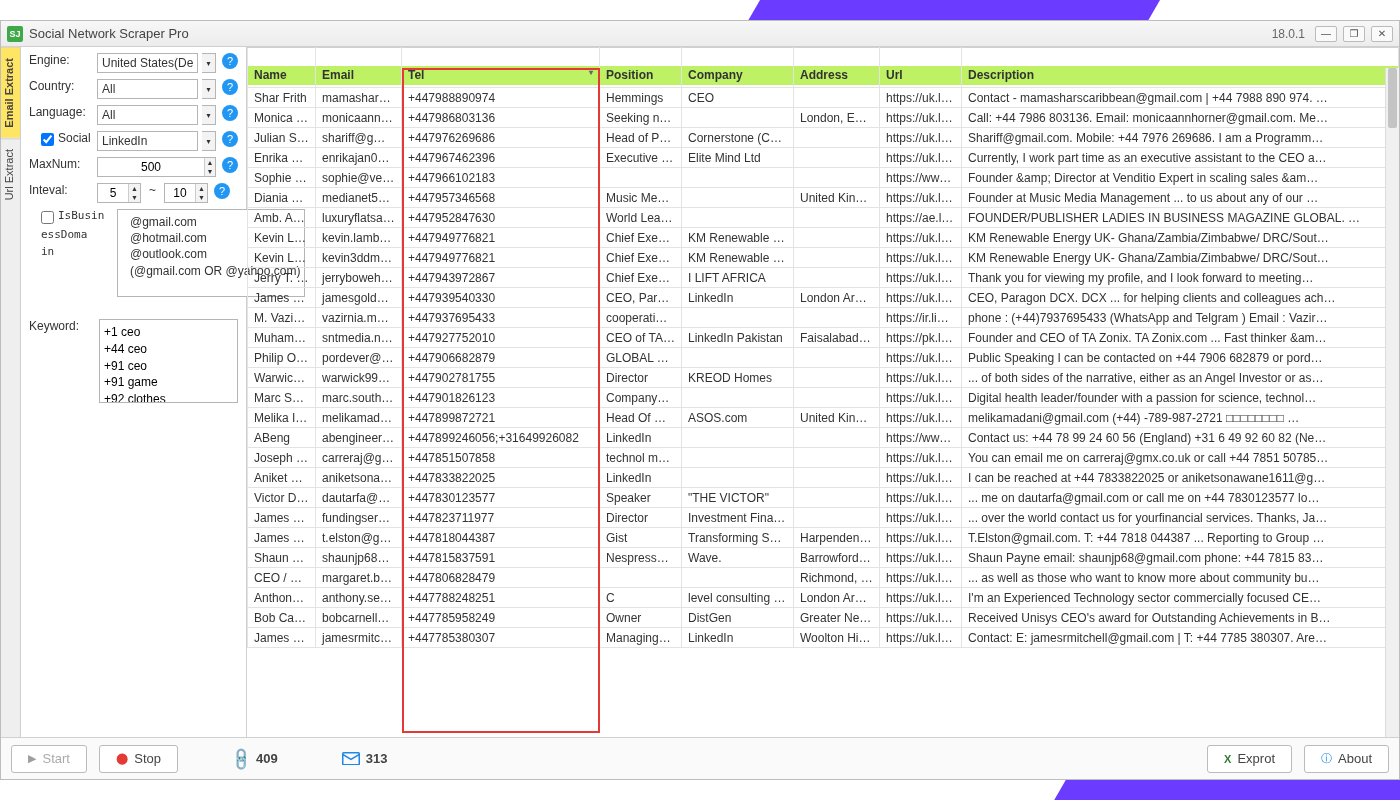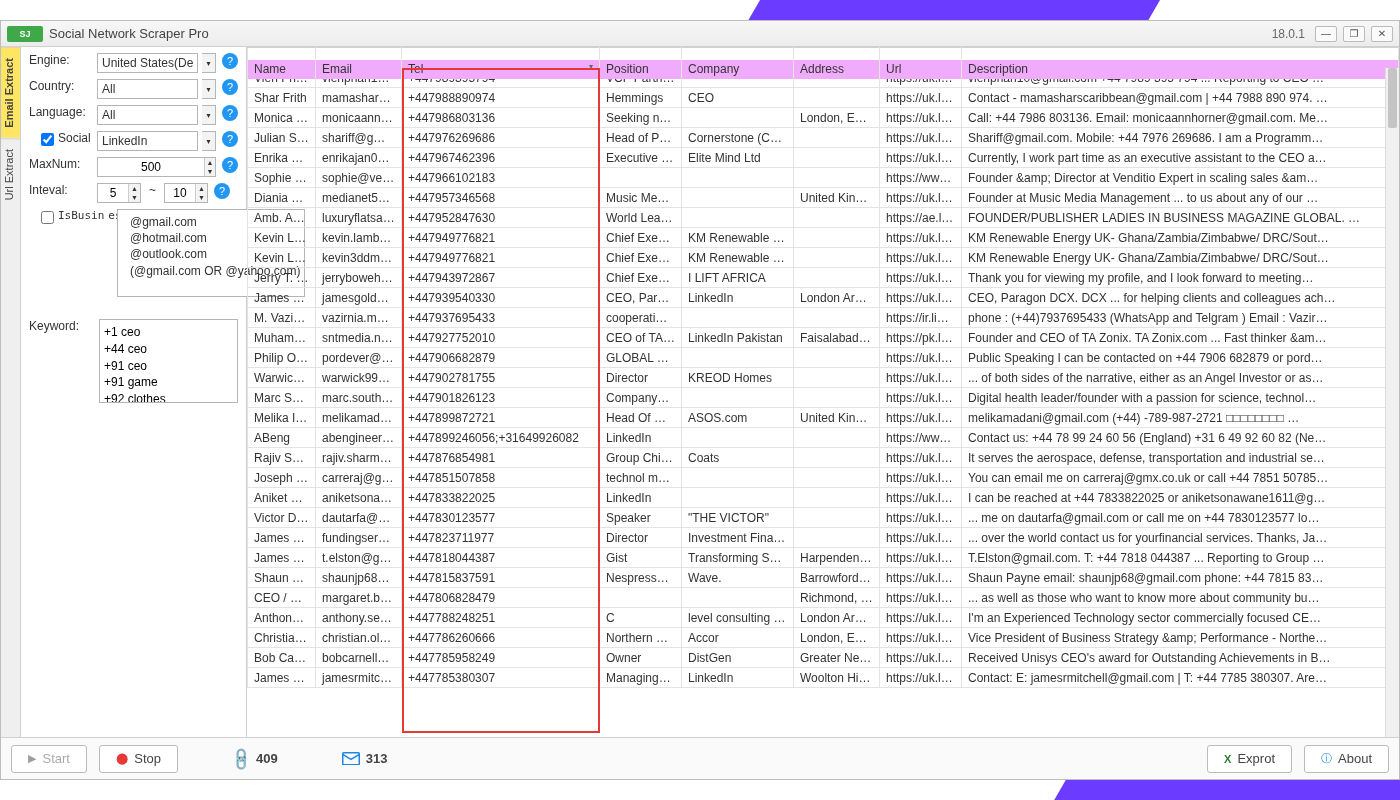--- a/index.html
+++ b/index.html
@@ -44,21 +44,21 @@
     height: 26px;
     background: linear-gradient(#f7f7f7,#ececec);
     border-bottom: 1px solid #d0d0d0;
     display: flex;
     align-items: center;
     padding: 0 6px;
     font-size: 13px;
     color: #444;
   }
   .titlebar .app-icon {
-    width: 36px; height: 16px;
+    width: 16px; height: 16px;
     background: #3fa94a;
     border-radius: 2px;
     margin-right: 6px;
     display:flex;align-items:center;justify-content:center;
     color:#fff;font-size:9px;font-weight:bold;
   }
   .titlebar .spacer { flex: 1; }
   .titlebar .ver { color:#666; margin-right:10px; font-size:12px;}
   .win-controls { display:flex; gap:6px; }
   .win-btn {
@@ -135,21 +135,21 @@
   
   .main { flex:1; display:flex; flex-direction:column; min-width:0;}
   .grid-wrap { flex:1; overflow:hidden; position:relative;}
   table { border-collapse:collapse; width:100%; table-layout:fixed;}
   th, td {
     border:1px solid #e3e3e3; padding:2px 6px; height:20px;
     text-align:left; overflow:hidden; white-space:nowrap; text-overflow:ellipsis;
     font-size:12px;
   }
   th {
-    background:#f0abfc; font-weight:400; color:#333; position:sticky;top:12px;
+    background:#bef264; font-weight:700; color:#333; position:sticky;top:18px;
     border-top:1px solid #d0d0d0;
   }
   th .sort { float:right; font-size:8px; color:#666;}
   .col-name{width:68px;}
   .col-email{width:86px;}
   .col-tel{width:198px;}
   .col-pos{width:82px;}
   .col-comp{width:112px;}
   .col-addr{width:86px;}
   .col-url{width:82px;}
@@ -262,21 +262,21 @@
         <div class="spin">
           <input style="width: 30px;" value="10">
           <div class="arrows">
               <span>▲</span>
               <span>▼</span>
             </div>
         </div>
         <div class="help">?</div>
       </div>
       <div style="display:flex;gap:4px;align-items:flex-start;">
-        <div class="checkbox" style="flex-direction:row;align-items:flex-start;width:64px;text-align:center;font-family:monospace;font-size:11px;">
+        <div class="checkbox" style="flex-direction:column;align-items:flex-start;width:64px;text-align:center;font-family:monospace;font-size:11px;">
           <div style="display:flex;gap:4px;">
               <input type="checkbox" style="">
               <span>IsBusin</span>
             </div>
           <span>essDoma</span>
           <span>in</span>
         </div>
         <div class="textarea domain-area" style="flex:1;white-space:pre;">@gmail.com
 @hotmail.com
 @outlook.com
@@ -504,30 +504,20 @@
                   <td>ABeng</td>
                   <td>abengineer…</td>
                   <td class="tel-col">+447899246056;+31649926082</td>
                   <td>LinkedIn</td>
                   <td></td>
                   <td></td>
                   <td>https://ww…</td>
                   <td>Contact us: +44 78 99 24 60 56 (England) +31 6 49 92 60 82 (Ne…</td>
                 </tr>
                 <tr>
-                  <td>Rajiv Sh…</td>
-                  <td>rajiv.sharm…</td>
-                  <td class="tel-col">+447876854981</td>
-                  <td>Group Chi…</td>
-                  <td>Coats</td>
-                  <td></td>
-                  <td>https://uk.l…</td>
-                  <td>It serves the aerospace, defense, transportation and industrial se…</td>
-                </tr>
-                <tr>
                   <td>Joseph …</td>
                   <td>carreraj@g…</td>
                   <td class="tel-col">+447851507858</td>
                   <td>technol me…</td>
                   <td></td>
                   <td></td>
                   <td>https://uk.l…</td>
                   <td>You can email me on carreraj@gmx.co.uk or call +44 7851 50785…</td>
                 </tr>
                 <tr>
@@ -592,30 +582,20 @@
                 </tr>
                 <tr>
                   <td>Anthony…</td>
                   <td>anthony.set…</td>
                   <td class="tel-col">+447788248251</td>
                   <td>C</td>
                   <td>level consulting …</td>
                   <td>London Are…</td>
                   <td>https://uk.l…</td>
                   <td>I'm an Experienced Technology sector commercially focused CE…</td>
-                </tr>
-                <tr>
-                  <td>Christia…</td>
-                  <td>christian.ol…</td>
-                  <td class="tel-col">+447786260666</td>
-                  <td>Northern …</td>
-                  <td>Accor</td>
-                  <td>London, En…</td>
-                  <td>https://uk.l…</td>
-                  <td>Vice President of Business Strategy &amp;amp; Performance - Northe…</td>
                 </tr>
                 <tr>
                   <td>Bob Car…</td>
                   <td>bobcarnell…</td>
                   <td class="tel-col">+447785958249</td>
                   <td>Owner</td>
                   <td>DistGen</td>
                   <td>Greater Ne…</td>
                   <td>https://uk.l…</td>
                   <td>Received Unisys CEO's award for Outstanding Achievements in B…</td>

